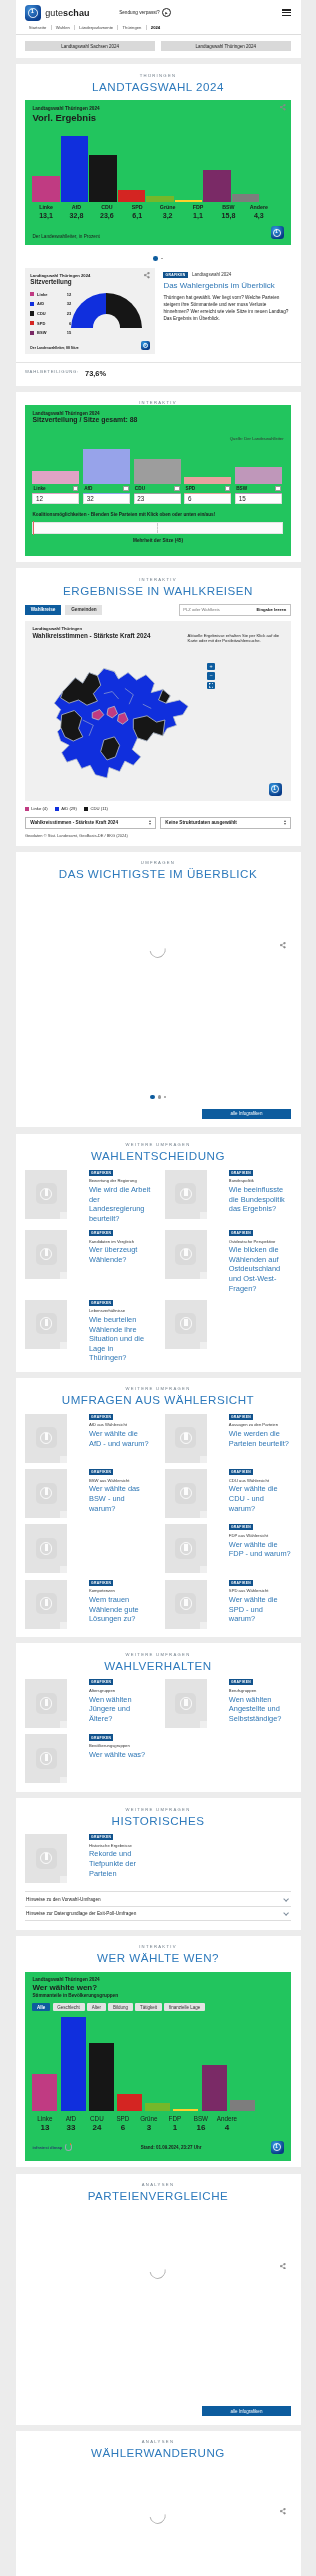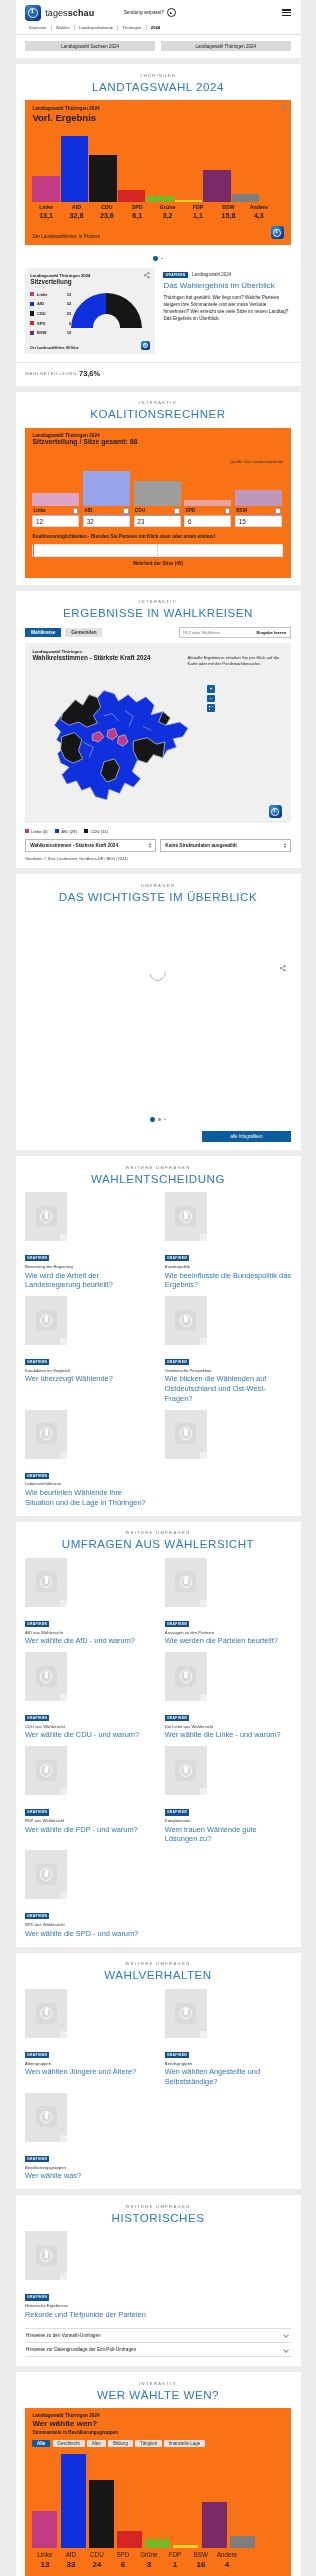--- a/index.html
+++ b/index.html
@@ -19,21 +19,21 @@
   .crumbs{display:flex;align-items:center;font-size:4.2px;color:#444;padding:1.6px 9.5px 3.7px;}
   .crumbs .ci{padding:0 4.2px;border-right:0.5px solid #ccc;}
   .crumbs .ci:first-child{padding-left:3.7px;}
   .crumbs .ci:last-child{border-right:none;font-weight:bold;color:#000;}
   .hdiv{border-top:0.5px solid #ddd;}
   .topnav{display:flex;gap:5.3px;padding:5.8px 9.5px 6.9px;}
   .topnav .tbtn{flex:1;background:#d9d9d9;color:#1d1d1d;font-size:4.5px;text-align:center;padding:2.6px 0;cursor:pointer;}
   
   .sec-kicker{padding-top:8.4px;text-align:center;font-size:4.2px;letter-spacing:1.3px;color:#6d7b87;}
   .sec-title{margin:2.1px 0 7.4px;text-align:center;font-size:11.6px;font-weight:400;letter-spacing:0.5px;color:#2e7abc;}
-  .card{background:#f97316;margin:0 9.5px 6.3px;padding:5.3px 7.4px;position:relative;}
+  .card{background:#22c55e;margin:0 9.5px 6.3px;padding:5.3px 7.4px;position:relative;}
   .share{position:absolute;top:4.2px;right:5.3px;}
   .share svg{display:block;}
   .pretitle{font-size:4.7px;font-weight:bold;}
   .bigtitle{font-size:9.5px;font-weight:bold;margin-top:1.1px;}
   .smalltitle{font-size:6.3px;font-weight:bold;margin-top:0.5px;}
   
   .bars{display:flex;align-items:flex-end;gap:1.1px;margin-top:13.7px;height:66px;}
   .bcol{width:27.4px;display:flex;flex-direction:column;justify-content:flex-end;height:100%;}
   .bbar{width:100%;}
   .blrow{display:flex;gap:3px;}
@@ -64,21 +64,21 @@
   .seatsrc{display:flex;justify-content:space-between;align-items:flex-end;margin-top:5.3px;}
   .seatsrc .t{font-size:3.4px;font-weight:bold;}
   .ard.small{width:9px;height:9px;border-radius:2.1px;}
   .ard.small::before{inset:1.8px;border-width:0.6px;}
   .ard.small::after{left:3.2px;top:1.8px;font-size:3.7px;}
   .teaser-lg .badge{margin-right:2.1px;}
   .badge{display:inline-block;background:#11528c;color:#fff;font-size:3.4px;font-weight:bold;letter-spacing:0.3px;padding:1.1px 2.1px;vertical-align:0.5px;}
   .tkick-lg{font-size:4.5px;color:#333;}
   .thead-lg{display:block;color:#2f77b5;font-size:8px;margin:2.6px 0 3.7px;}
   .tbody-lg{font-size:4.7px;line-height:1.5;color:#222;}
-  .turnout{border-top:0.5px solid #e3e3e3;padding:6.3px 9.5px 7.4px;display:flex;align-items:center;gap:0;}
+  .turnout{border-top:0.5px solid #e3e3e3;padding:6.3px 9.5px 7.4px;display:flex;align-items:flex-start;gap:6px;}
   .turnout .lab{font-size:4.2px;letter-spacing:0.8px;color:#6d7b87;}
   .turnout .val{font-size:7.4px;font-weight:bold;}
   
   .quelle{position:absolute;right:7.4px;top:31px;font-size:4.2px;color:#333;}
   .kcols{display:flex;gap:3.7px;margin-top:24px;}
   .kcol{width:47px;}
   .kbarwrap{height:37px;display:flex;flex-direction:column;justify-content:flex-end;}
   .klabrow{display:flex;justify-content:space-between;align-items:center;padding:1.6px 1.1px;font-size:4.7px;font-weight:bold;}
   .kcheck{width:3.7px;height:3.7px;border:0.5px solid #9a9a9a;background:#fff;}
   .kunder{height:1.1px;}
@@ -112,21 +112,21 @@
   .updown i{display:block;width:0;height:0;border-left:1.6px solid transparent;border-right:1.6px solid transparent;}
   .updown .u{border-bottom:2.1px solid #555;}
   .updown .d{border-top:2.1px solid #555;}
   .geosrc{font-size:4px;color:#444;margin:4.2px 9.5px 7.4px;}
   
   .spinbox{position:relative;margin:0 9.5px;}
   .spinner{width:13.7px;height:13.7px;border:1.6px solid #b5b5b5;border-bottom-color:transparent;border-left-color:transparent;border-radius:50%;transform:rotate(125deg);margin:0 auto;}
   .cta{display:block;margin:2.1px 9.5px 8.4px auto;width:89px;background:#0d5c9e;color:#fff;border:none;font-size:4.5px;padding:2.6px 0;text-align:center;cursor:pointer;font-family:inherit;}
   
   .grid{display:grid;grid-template-columns:1fr 1fr;gap:6.3px 13.7px;margin:2.1px 9.5px 8.4px;}
-  .teaser{display:flex;gap:14px;text-decoration:none;color:inherit;cursor:pointer;flex-direction:column;}
+  .teaser{display:flex;gap:22px;text-decoration:none;color:inherit;cursor:pointer;}
   .thumb{width:42px;height:49px;background:#e3e3e3;position:relative;flex:0 0 auto;}
   .thumb::after{content:"";position:absolute;right:0;bottom:0;width:6.9px;height:6.9px;background:#efefef;}
   .globe{position:absolute;left:10.5px;top:13.7px;width:21px;height:21px;border-radius:4.7px;background:#dadada;}
   .globe::before{content:"";position:absolute;inset:4.2px;border:1.6px solid #fff;border-radius:50%;opacity:.85;}
   .globe::after{content:"";position:absolute;left:9px;top:5.8px;width:3.7px;height:6.9px;background:#fff;opacity:.9;}
   .tx{display:flex;flex-direction:column;align-items:flex-start;}
   .tkick{font-size:4.2px;color:#333;margin-top:2.6px;}
   .thead{color:#2f77b5;font-size:7.4px;line-height:1.3;margin-top:1.6px;}
   
   .accs{margin:5.3px 9.5px 8.4px;}
@@ -152,21 +152,21 @@
   .gapbig{margin-bottom:44px;}
 </style>
 </head>
 <body>
 
 <div class="page">
 
   <div class="block">
     <div class="topbar">
       <div class="tslogo"></div>
-      <div class="brand"><span>tages</span><b>schau</b></div>
+      <div class="brand"><span>gute</span><b>schau</b></div>
       <div class="sendung">
         <span>Sendung verpasst?</span>
         <span class="playicon">▶</span>
       </div>
       <div class="burger">
           <span></span>
           <span></span>
           <span></span>
         </div>
     </div>
@@ -338,21 +338,20 @@
     </div>
 
     <div class="turnout">
       <span class="lab">WAHLBETEILIGUNG:</span>
       <span class="val">73,6%</span>
     </div>
   </div>
 
   <div class="block">
     <div class="sec-kicker">INTERAKTIV</div>
-    <h2 class="sec-title">KOALITIONSRECHNER</h2>
     <div class="card" style="padding-bottom:7.4px">
       <div class="pretitle">Landtagswahl Thüringen 2024</div>
       <div class="smalltitle" style="font-size:6.9px">Sitzverteilung / Sitze gesamt: 88</div>
       <div class="quelle">Quelle: Der Landeswahlleiter</div>
       <div class="kcols">
         <div class="kcol">
           <div class="kbarwrap">
               <div style="background: rgb(223, 163, 197); height: 13.3px;"></div>
             </div>
           <div class="klabrow">
@@ -603,32 +602,37 @@
             <span class="tkick">Aussagen zu den Parteien</span>
             <span class="thead">Wie werden die Parteien beurteilt?</span>
           </span>
         </a>
       <a class="teaser">
           <span class="thumb">
             <span class="globe"></span>
           </span>
           <span class="tx">
             <span class="badge">GRAFIKEN</span>
+            <span class="tkick">BSW aus Wählersicht</span>
+            <span class="thead">Wer wählte das BSW - und warum?</span>
+          </span>
+        </a>
+      <a class="teaser">
+          <span class="thumb">
+            <span class="globe"></span>
+          </span>
+          <span class="tx">
+            <span class="badge">GRAFIKEN</span>
             <span class="tkick">CDU aus Wählersicht</span>
             <span class="thead">Wer wählte die CDU - und warum?</span>
           </span>
         </a>
       <a class="teaser">
           <span class="thumb">
             <span class="globe"></span>
-          </span>
-          <span class="tx">
-            <span class="badge">GRAFIKEN</span>
-            <span class="tkick">Die Linke aus Wählersicht</span>
-            <span class="thead">Wer wählte die Linke - und warum?</span>
           </span>
         </a>
       <a class="teaser">
           <span class="thumb">
             <span class="globe"></span>
           </span>
           <span class="tx">
             <span class="badge">GRAFIKEN</span>
             <span class="tkick">FDP aus Wählersicht</span>
             <span class="thead">Wer wählte die FDP - und warum?</span>

